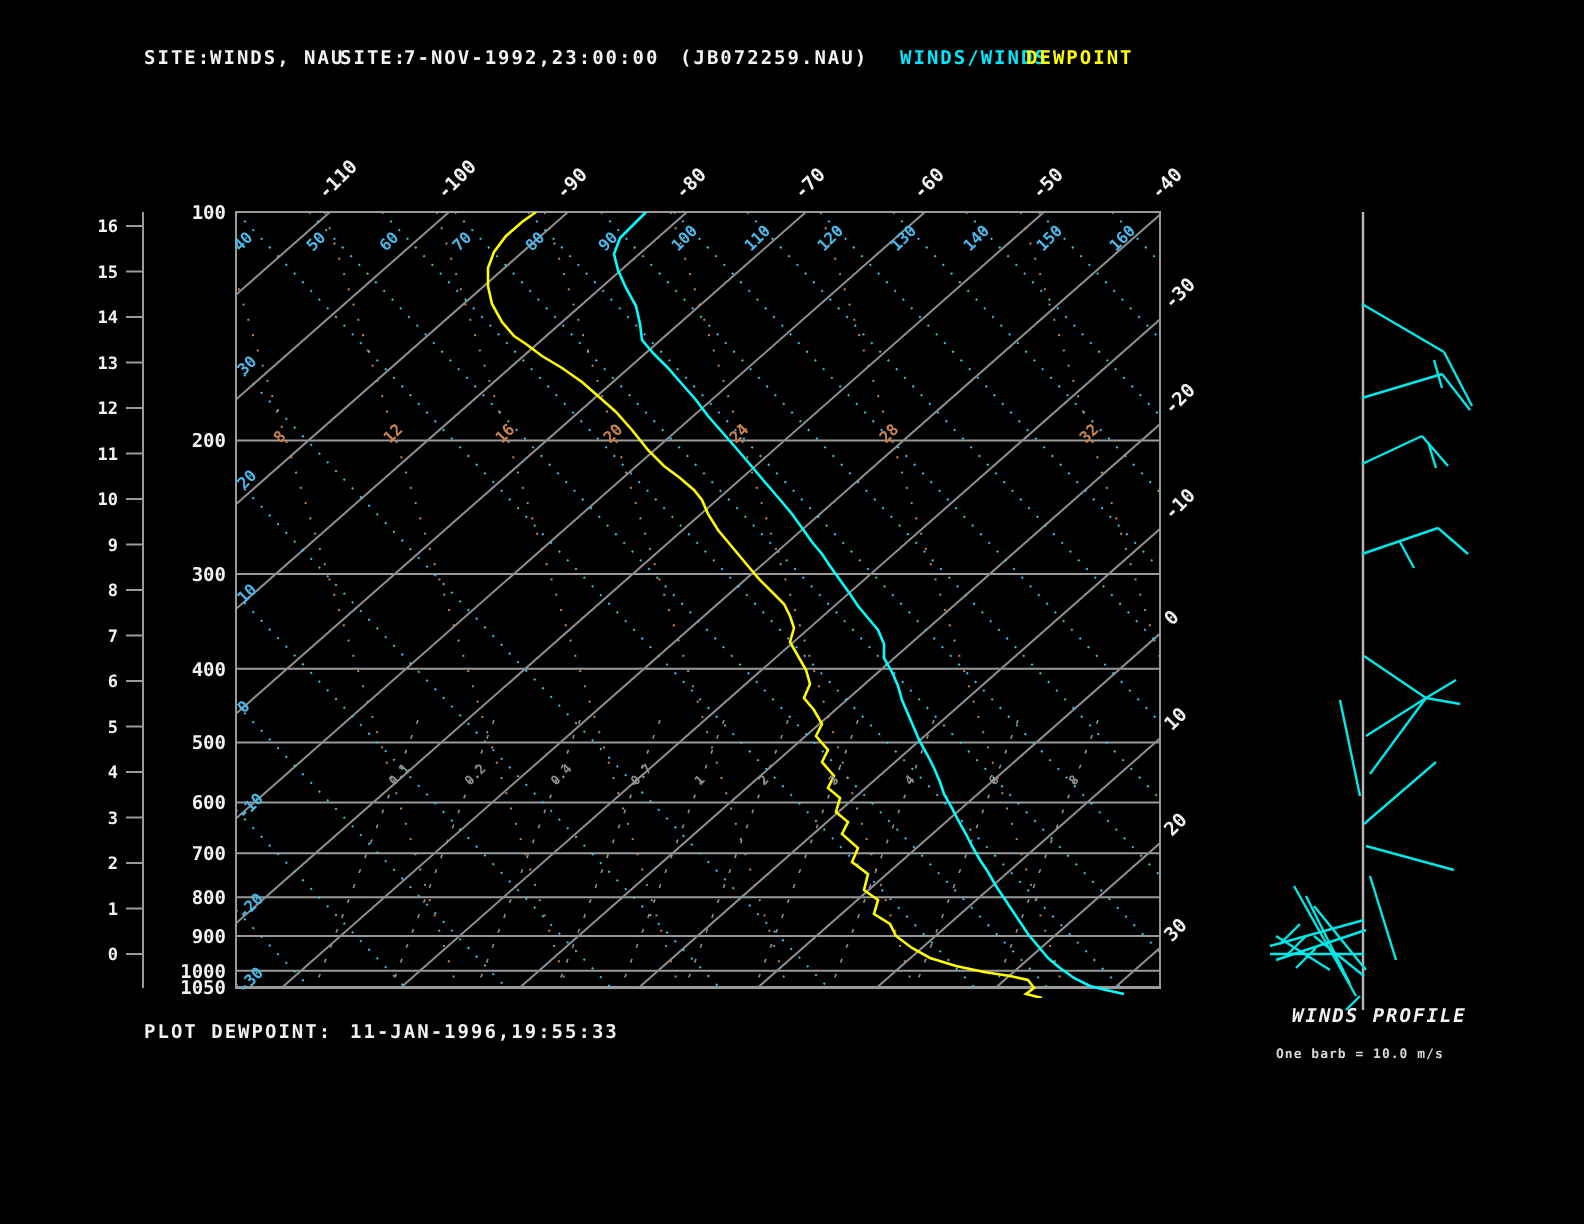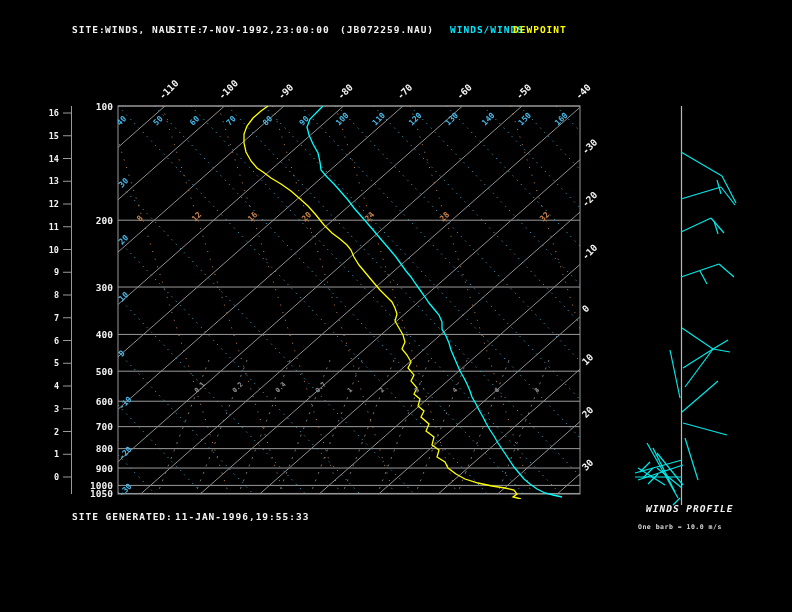--- a/index.html
+++ b/index.html
@@ -264,18 +264,18 @@
         <line x1="638" y1="468" x2="665" y2="485" stroke="#00e8e8" stroke-width="1.2"></line>
         <line x1="635" y1="477" x2="682" y2="477" stroke="#00e8e8" stroke-width="1.2"></line>
         <line x1="657" y1="468" x2="682" y2="488" stroke="#00e8e8" stroke-width="1.2"></line>
         <line x1="640" y1="472" x2="650" y2="462" stroke="#00e8e8" stroke-width="1.2"></line>
         <line x1="643" y1="478" x2="653" y2="468" stroke="#00e8e8" stroke-width="1.2"></line>
         <line x1="648" y1="484" x2="658" y2="474" stroke="#00e8e8" stroke-width="1.2"></line>
         <line x1="680" y1="498" x2="673" y2="505" stroke="#00e8e8" stroke-width="1.2"></line>
       </g>
     </svg>
 
-  <span class="ftr" style="left:72px">SITE GENERATED:</span>
+  <span class="ftr" style="left:72px">PLOT DEWPOINT:</span>
   <span class="ftr" style="left:175px">11-JAN-1996,19:55:33</span>
 
   <span class="winds-title">WINDS PROFILE</span>
   <span class="winds-legend">One barb = 10.0 m/s</span>
 </div>
 
 </body></html>

